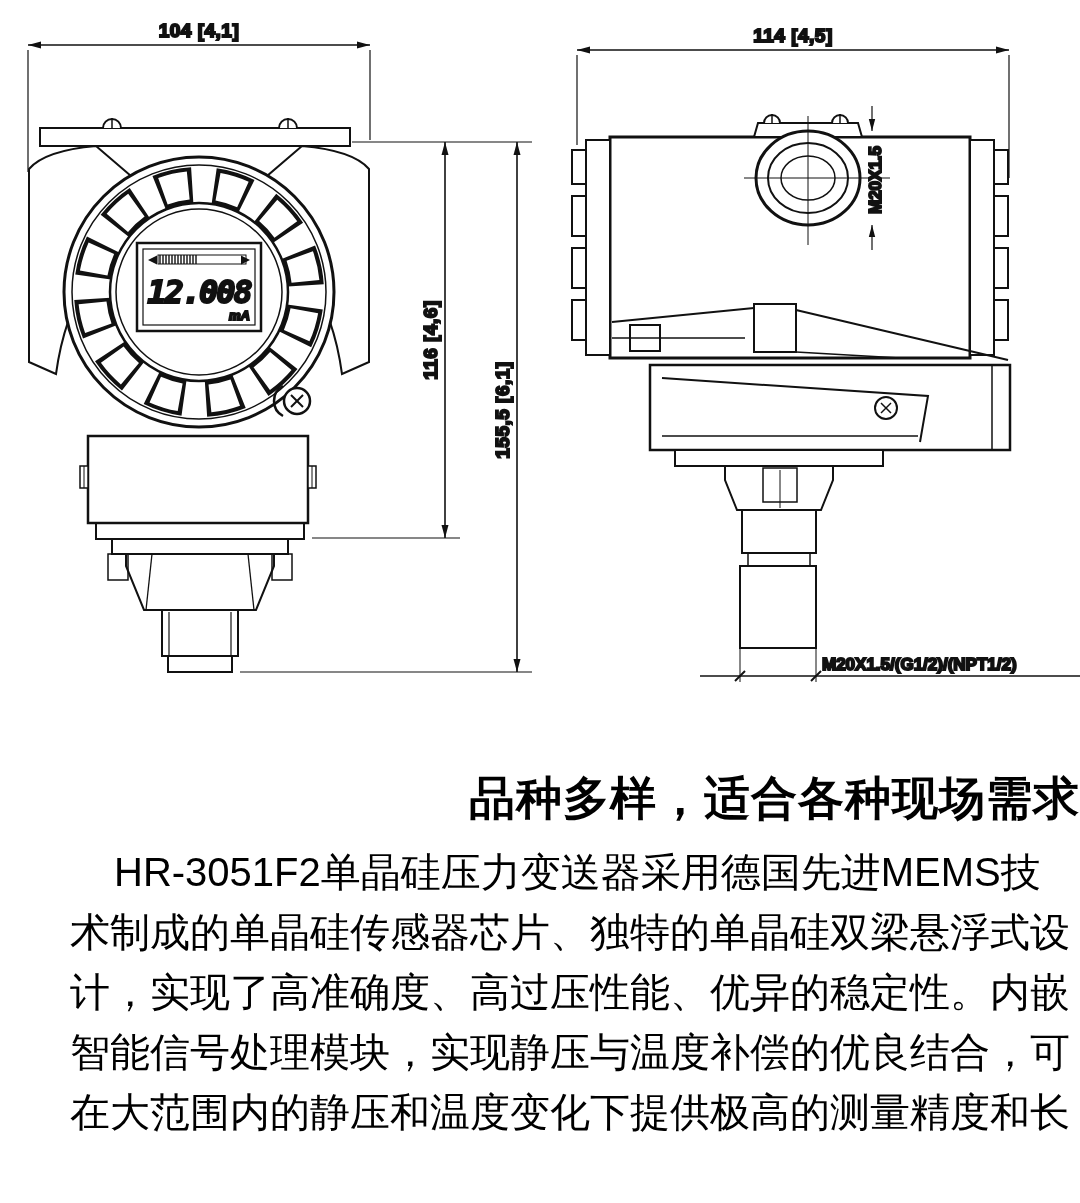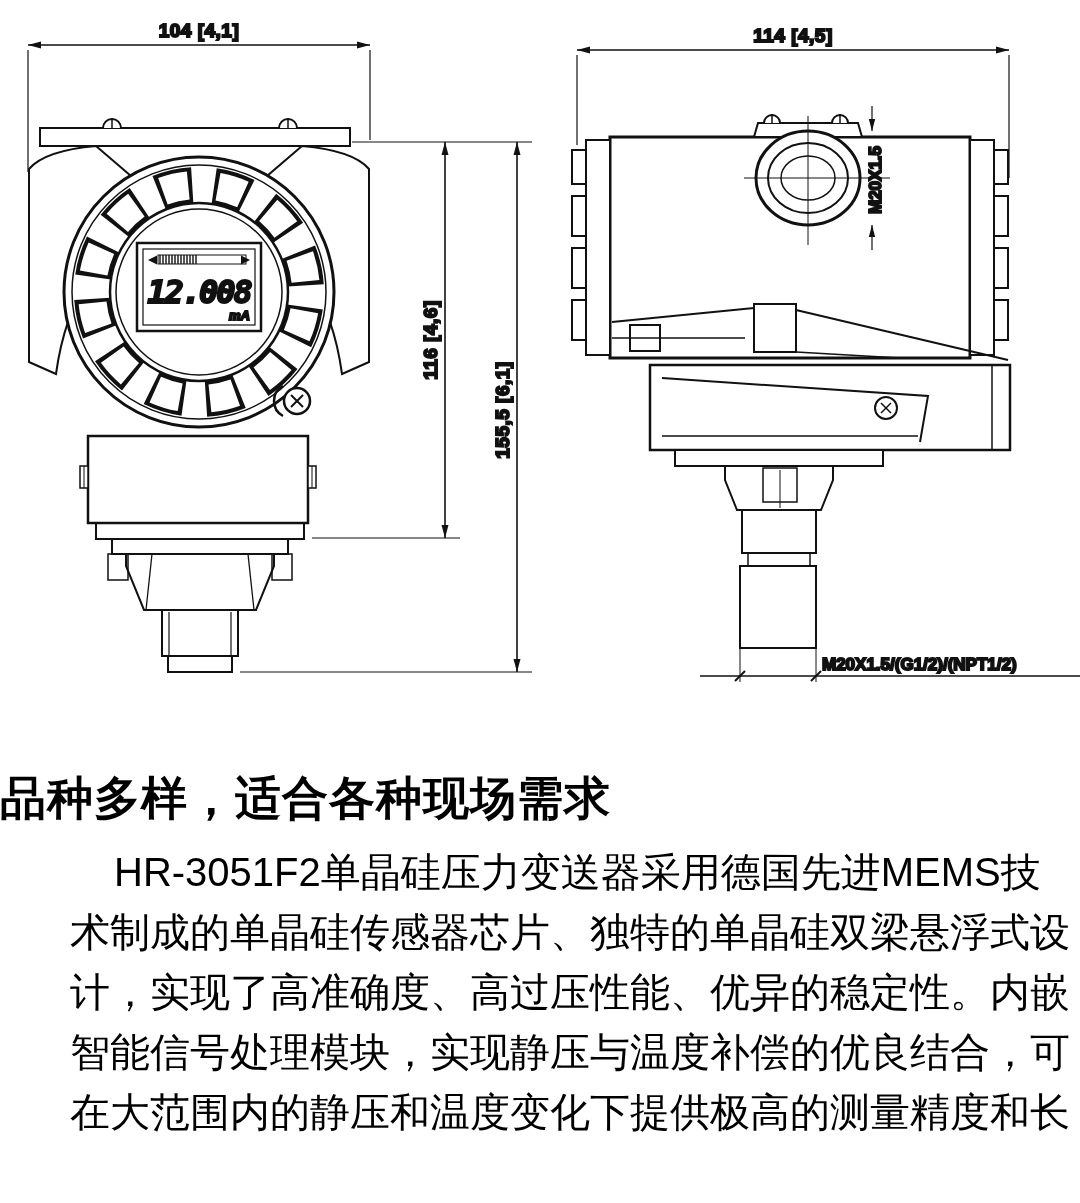--- a/index.html
+++ b/index.html
@@ -7,21 +7,21 @@
         font-family:"Liberation Sans","DejaVu Sans",sans-serif;color:#111;}
   .drawing{position:absolute;top:0;}
   #front-view{left:0;}
   #side-view{left:540px;}
   svg text{fill:#111;font-family:"Liberation Sans","DejaVu Sans",sans-serif;font-weight:bold;}
   .dim-label{font-size:19px;letter-spacing:0.5px;}
   .thread-label{font-size:17px;letter-spacing:0px;}
   .lcd-digits{font-family:"DejaVu Sans Mono","Liberation Mono",monospace;
               font-size:32px;font-style:italic;letter-spacing:-2px;font-weight:bold;}
   .lcd-unit{font-size:13px;font-style:italic;}
-  .title{position:absolute;top:768px;left:0;width:1080px;text-align:left;
+  .title{position:absolute;top:768px;left:0;width:1080px;text-align:right;
          font-size:46px;font-weight:bold;color:#000;letter-spacing:1px;}
   .para{position:absolute;top:842px;left:70px;width:942px;color:#000;}
   .para-line{font-size:40px;line-height:60px;font-weight:normal;white-space:nowrap;
              text-align:justify;text-align-last:justify;}
   .para-line.first{text-indent:44px;}
   .para-line.last{text-align-last:left;white-space:normal;}
 </style>
 </head>
 <body>
 

